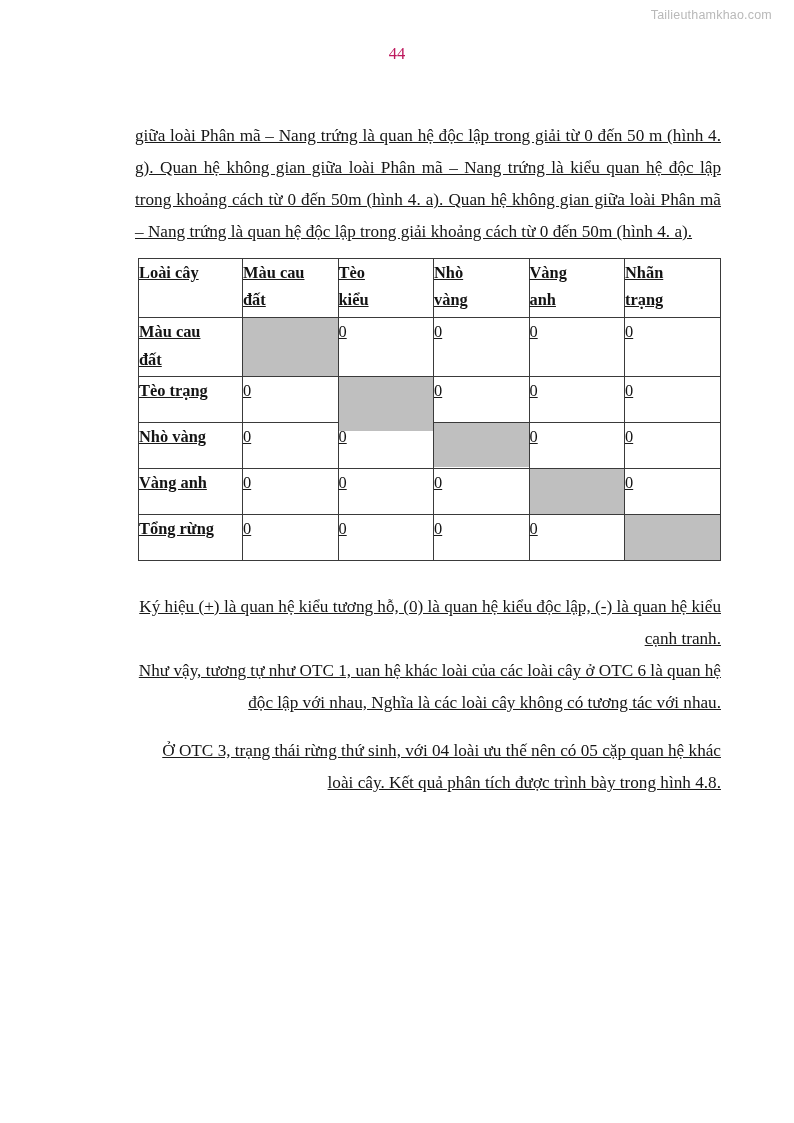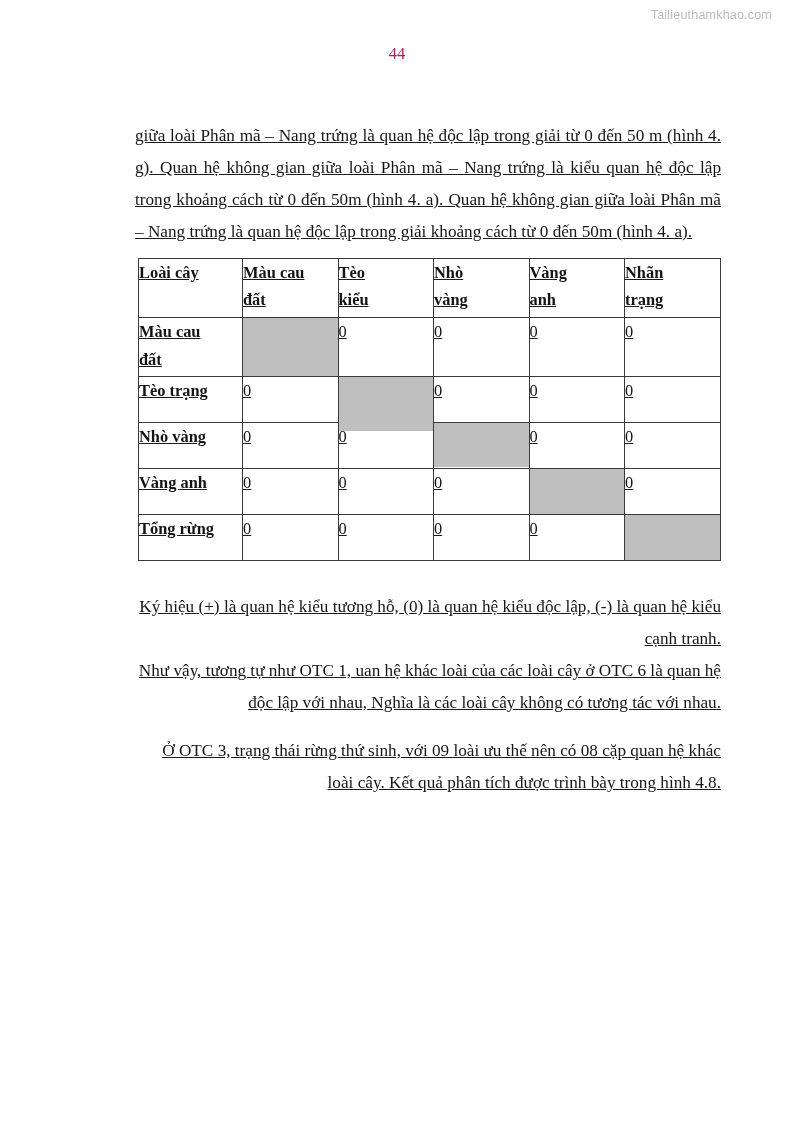--- a/index.html
+++ b/index.html
@@ -256,16 +256,16 @@
     </table>
 
     <div class="gap-large"></div>
 
     <p class="para last-line-natural">Ký hiệu (+) là quan hệ kiểu tương hỗ, (0) là quan hệ kiểu độc lập, (-) là quan hệ kiểu cạnh tranh.</p>
 
     <p class="para last-line-natural">Như vậy, tương tự như OTC 1, uan hệ khác loài của các loài cây ở OTC 6 là quan hệ độc lập với nhau, Nghĩa là các loài cây không có tương tác với nhau.</p>
 
     <div class="gap-med"></div>
 
-    <p class="para last-line-natural">Ở OTC 3, trạng thái rừng thứ sinh, với 09 loài ưu thế nên có 08 cặp quan hệ khác loài cây. Kết quả phân tích được trình bày trong hình 4.8.</p>
+    <p class="para last-line-natural">Ở OTC 3, trạng thái rừng thứ sinh, với 04 loài ưu thế nên có 05 cặp quan hệ khác loài cây. Kết quả phân tích được trình bày trong hình 4.8.</p>
 
   </div>
 </div>
 
 </body></html>

